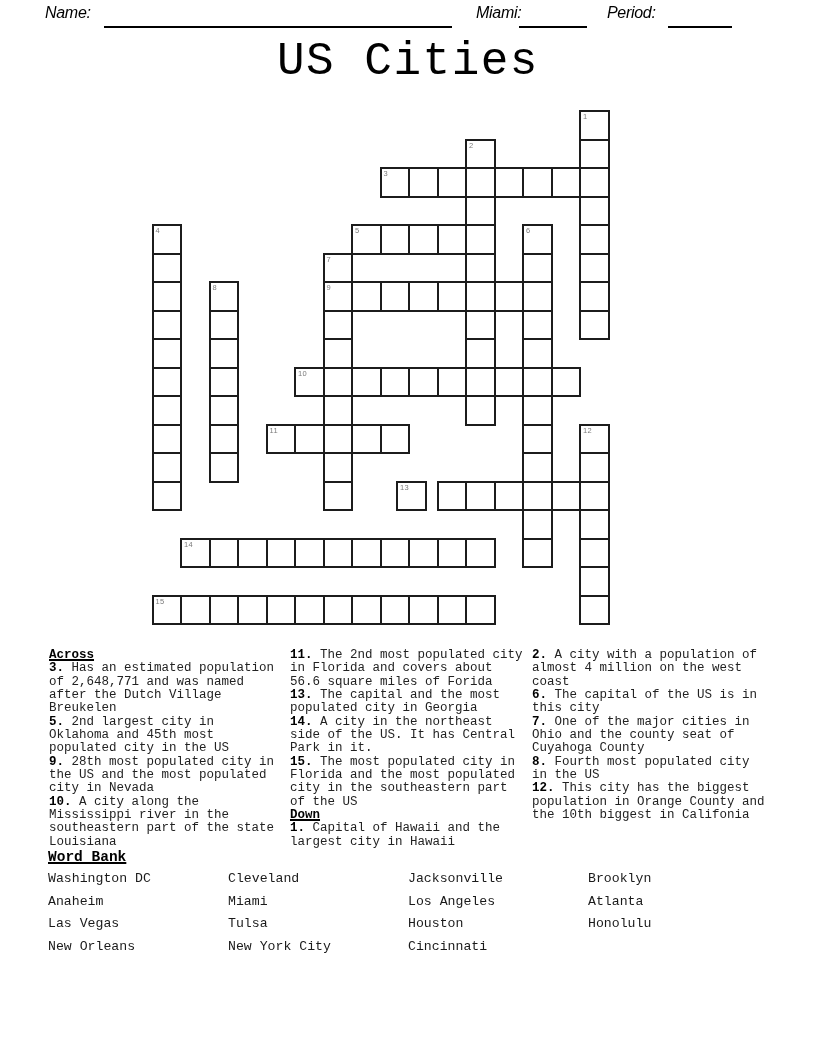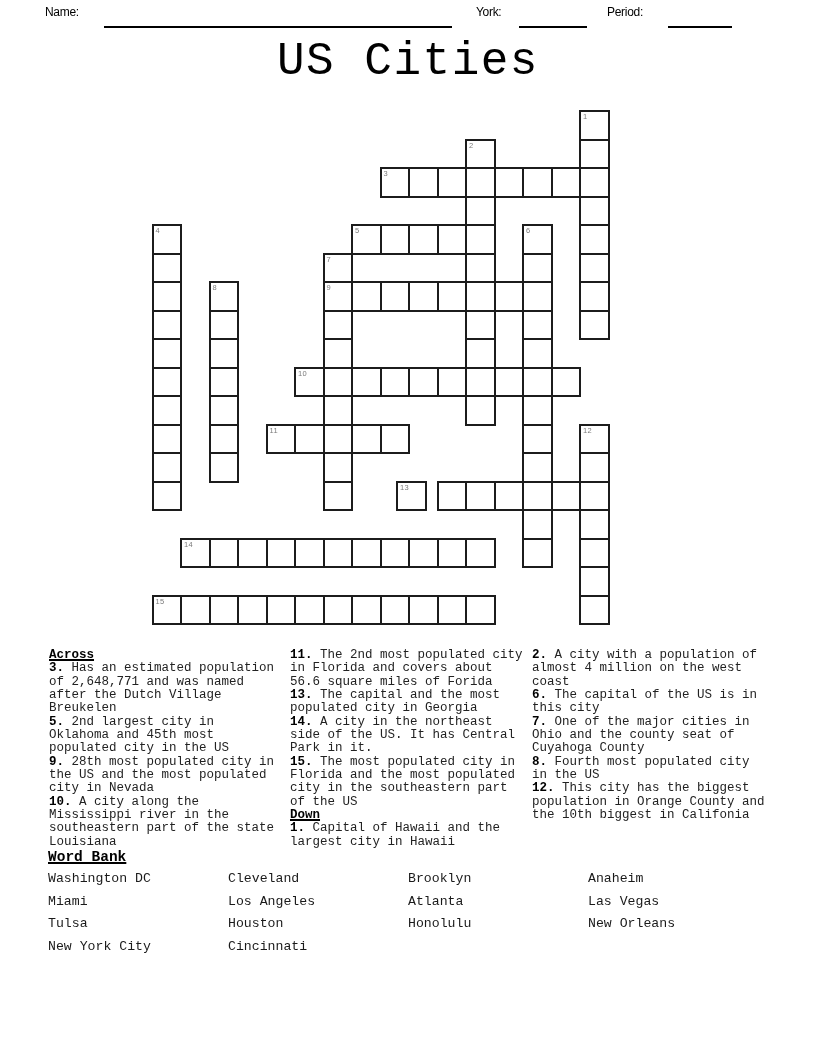--- a/index.html
+++ b/index.html
@@ -9,22 +9,23 @@
     position: relative;
     overflow: hidden;
     font-family: "Liberation Mono", monospace;
     color: #000;
   }
 
   
   .hdr-label {
     position: absolute; top: 3px;
     font-family: "Liberation Sans", sans-serif;
-    font-size: 12px; line-height: 19px;
+    font-size: 16px; line-height: 19px;
     letter-spacing: -0.3px;
+    font-style: italic;
   }
   .lbl-name   { left: 45px; }
   .lbl-date   { left: 476px; }
   .lbl-period { left: 607px; }
   .blank-line {
     position: absolute; top: 8px; height: 18px;
     border-bottom: 2px solid #000;
   }
   .blank-name   { left: 104px; width: 348px; }
   .blank-date   { left: 519px; width: 68px; }
@@ -93,21 +94,21 @@
   }
 </style>
 </head>
 <body>
 
 <div>
 
   <div>
     <span class="hdr-label lbl-name">Name:</span>
     <div class="blank-line blank-name"></div>
-    <span class="hdr-label lbl-date">York:</span>
+    <span class="hdr-label lbl-date">Miami:</span>
     <div class="blank-line blank-date"></div>
     <span class="hdr-label lbl-period">Period:</span>
     <div class="blank-line blank-period"></div>
   </div>
 
   <div class="title">US Cities</div>
 
   <div class="grid">
       <div class="cell" style="left: 579px; top: 110px;">
         <span class="cellnum">1</span>
@@ -319,20 +320,21 @@
         <div class="clue"><b class="clue-num">12.</b> <span class="clue-text">This city has the biggest
 population in Orange County and
 the 10th biggest in Califonia</span></div>
       </div>
     </div>
 
   <div class="bank-label">Word Bank</div>
   <div class="bank">
       <div class="bank-item">Washington DC</div>
       <div class="bank-item">Cleveland</div>
+      <div class="bank-item">Jacksonville</div>
       <div class="bank-item">Brooklyn</div>
       <div class="bank-item">Anaheim</div>
       <div class="bank-item">Miami</div>
       <div class="bank-item">Los Angeles</div>
       <div class="bank-item">Atlanta</div>
       <div class="bank-item">Las Vegas</div>
       <div class="bank-item">Tulsa</div>
       <div class="bank-item">Houston</div>
       <div class="bank-item">Honolulu</div>
       <div class="bank-item">New Orleans</div>

